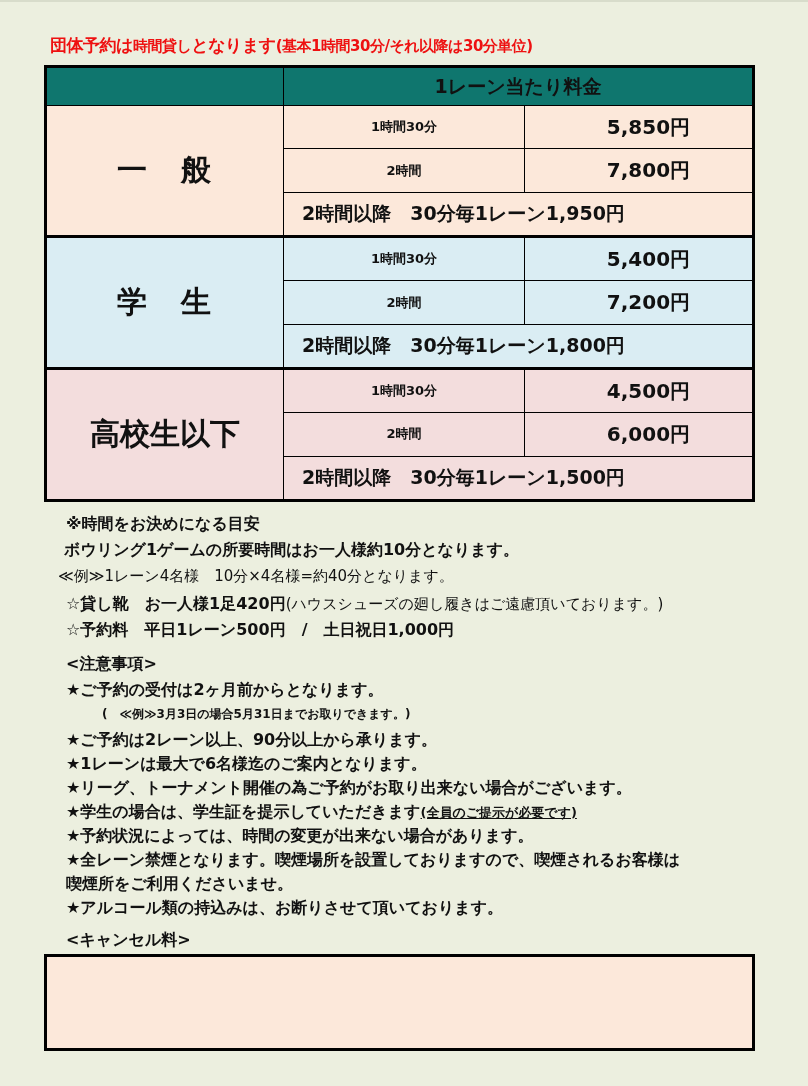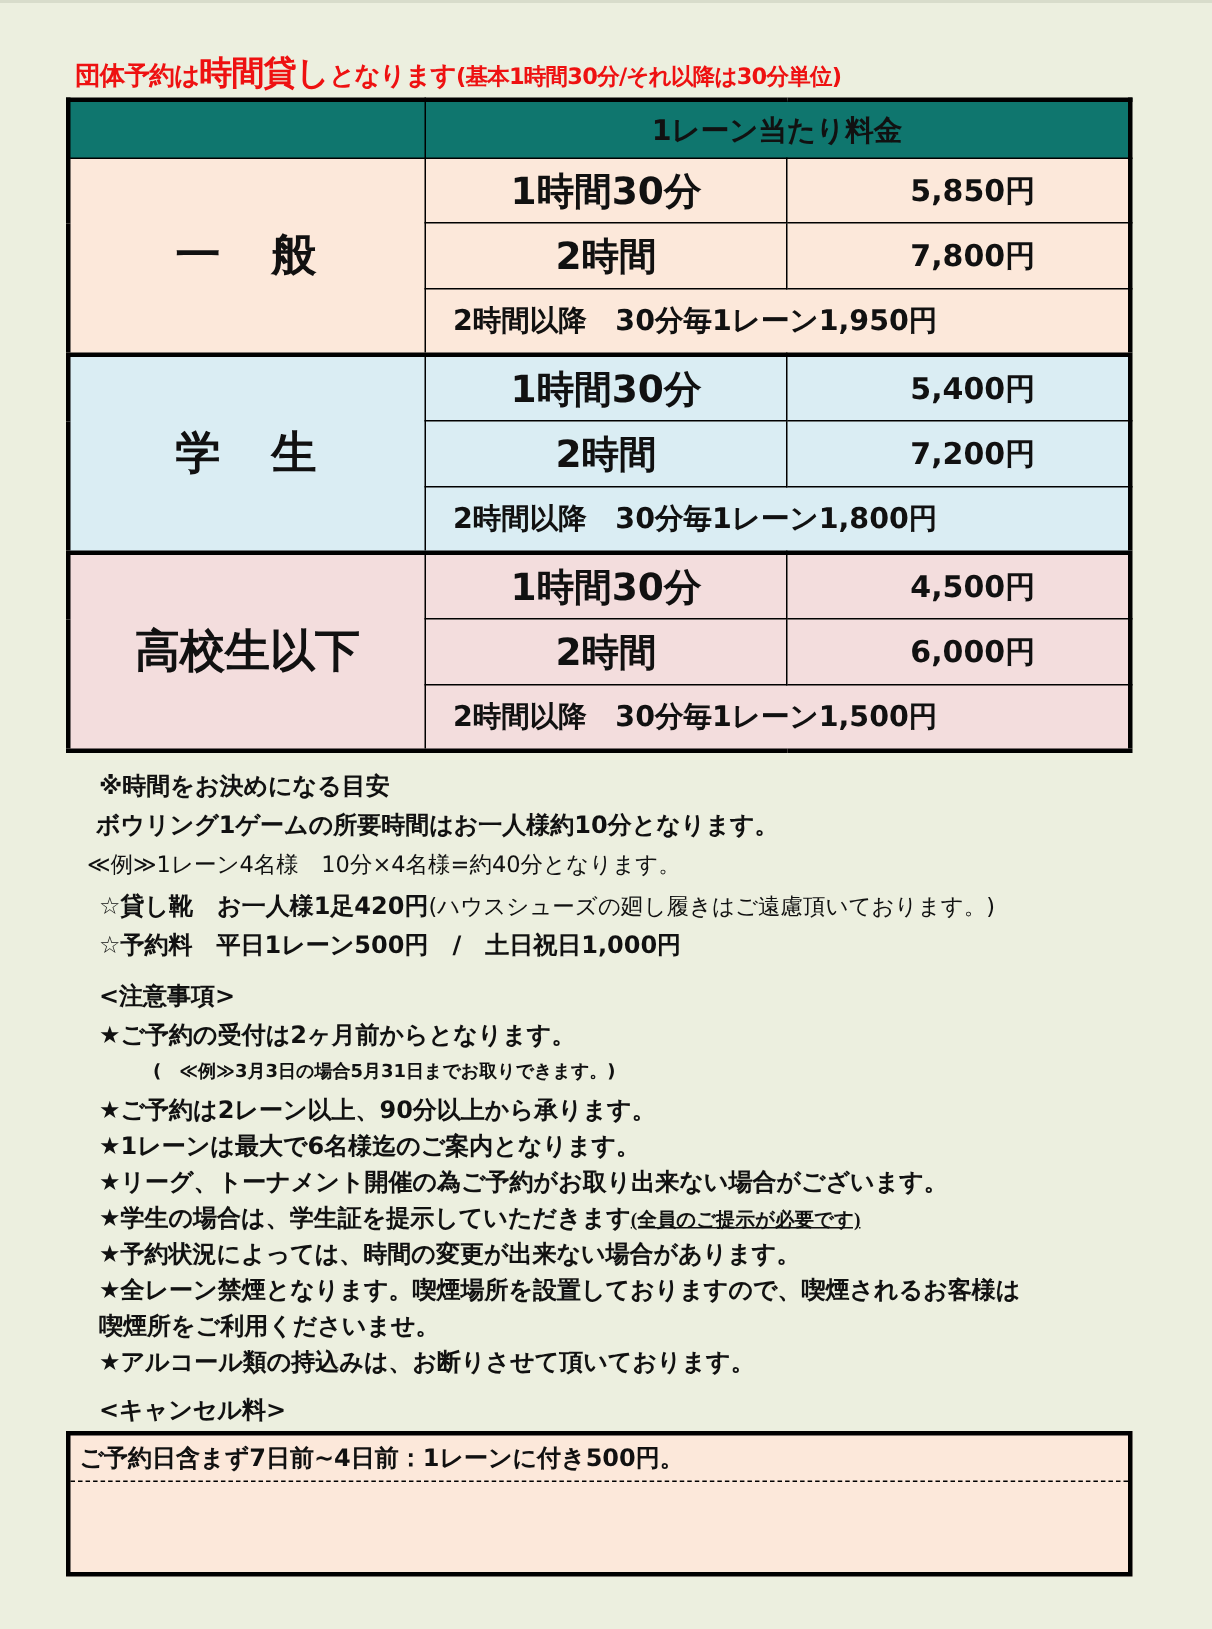--- a/index.html
+++ b/index.html
@@ -8,44 +8,44 @@
     background:#ecefdf;
     font-family:"DejaVu Sans", "Liberation Sans", sans-serif;
     color:#111;
     position:relative;
   }
   .topline { position:absolute; left:0; top:0; width:808px; height:2px; background:#d8dccb; }
   .title {
     position:absolute; left:50px; top:34px;
     color:#ee1111; font-weight:bold; font-size:17px; letter-spacing:-0.5px; white-space:nowrap;
   }
-  .title .big { font-size:22px; }
+  .title .big { font-size:15px; }
   .title .small { font-size:15px; }
 
   .price-table {
     position:absolute; left:44px; top:65px; width:711px; height:437px;
     border:3px solid #000; box-sizing:border-box;
     border-collapse:collapse; table-layout:fixed;
   }
   .price-table td { border:1.5px solid #000; padding:0; text-align:center; font-weight:bold; }
   .price-table tr.hdr td { background:#0f766e; height:36px; font-size:19px; }
   .price-table td.cat { font-size:30px; letter-spacing:2px; border-bottom:3px solid #000; }
-  .price-table td.dur { font-size:25px; height:41px; }
+  .price-table td.dur { font-size:13px; height:41px; }
   .price-table td.amt { font-size:20px; text-align:center; padding-left:20px;margin-left:40px; }
   .price-table td.extra { font-size:19px; height:41px; text-align:left; padding-left:18px; border-bottom:3px solid #000; }
   .general td { background:#fce8da; }
   .student td { background:#daedf3; }
   .hs td { background:#f3dddd; }
 
   .notes { position:absolute; left:50px; top:512px; font-weight:bold; white-space:nowrap; }
   .line { position:absolute; left:16px; white-space:nowrap; }
   .f16 { font-size:16px; }
   .f14 { font-size:12px;margin-left:36px; }
   .f13 { font-size:15px; font-weight:normal; }
-  .uline { text-decoration:underline; font-size:13px;font-family:Liberation Serif, serif; }
+  .uline { text-decoration:underline; font-size:13px; }
 
   .cancel-box {
     position:absolute; left:44px; top:954px; width:711px; height:97px;
     border:3px solid #000; box-sizing:border-box; background:#fce8da;
   }
   .cancel-row {
     height:30px; line-height:30px; font-weight:bold; font-size:16px; padding-left:6px; white-space:nowrap;
   }
   .cancel-row.dotted { border-bottom:1.5px dashed #000; }
   .cancel-row.solid { border-bottom:1.5px solid #000; }
@@ -132,14 +132,13 @@
   </div>
   <div class="line f16" style="top:314px">★予約状況によっては、時間の変更が出来ない場合があります。</div>
   <div class="line f16" style="top:338px">★全レーン禁煙となります。喫煙場所を設置しておりますので、喫煙されるお客様は</div>
   <div class="line f16" style="top:362px">喫煙所をご利用くださいませ。</div>
   <div class="line f16" style="top:386px">★アルコール類の持込みは、お断りさせて頂いております。</div>
 
   <div class="line f16" style="top:418px">&lt;キャンセル料&gt;</div>
 </div>
 
 <div class="cancel-box">
-  <div class="cancel-row dotted">ご予約日含まず7日前~4日前：1レーンに付き500円。</div>
 </div>
 
 </body></html>

